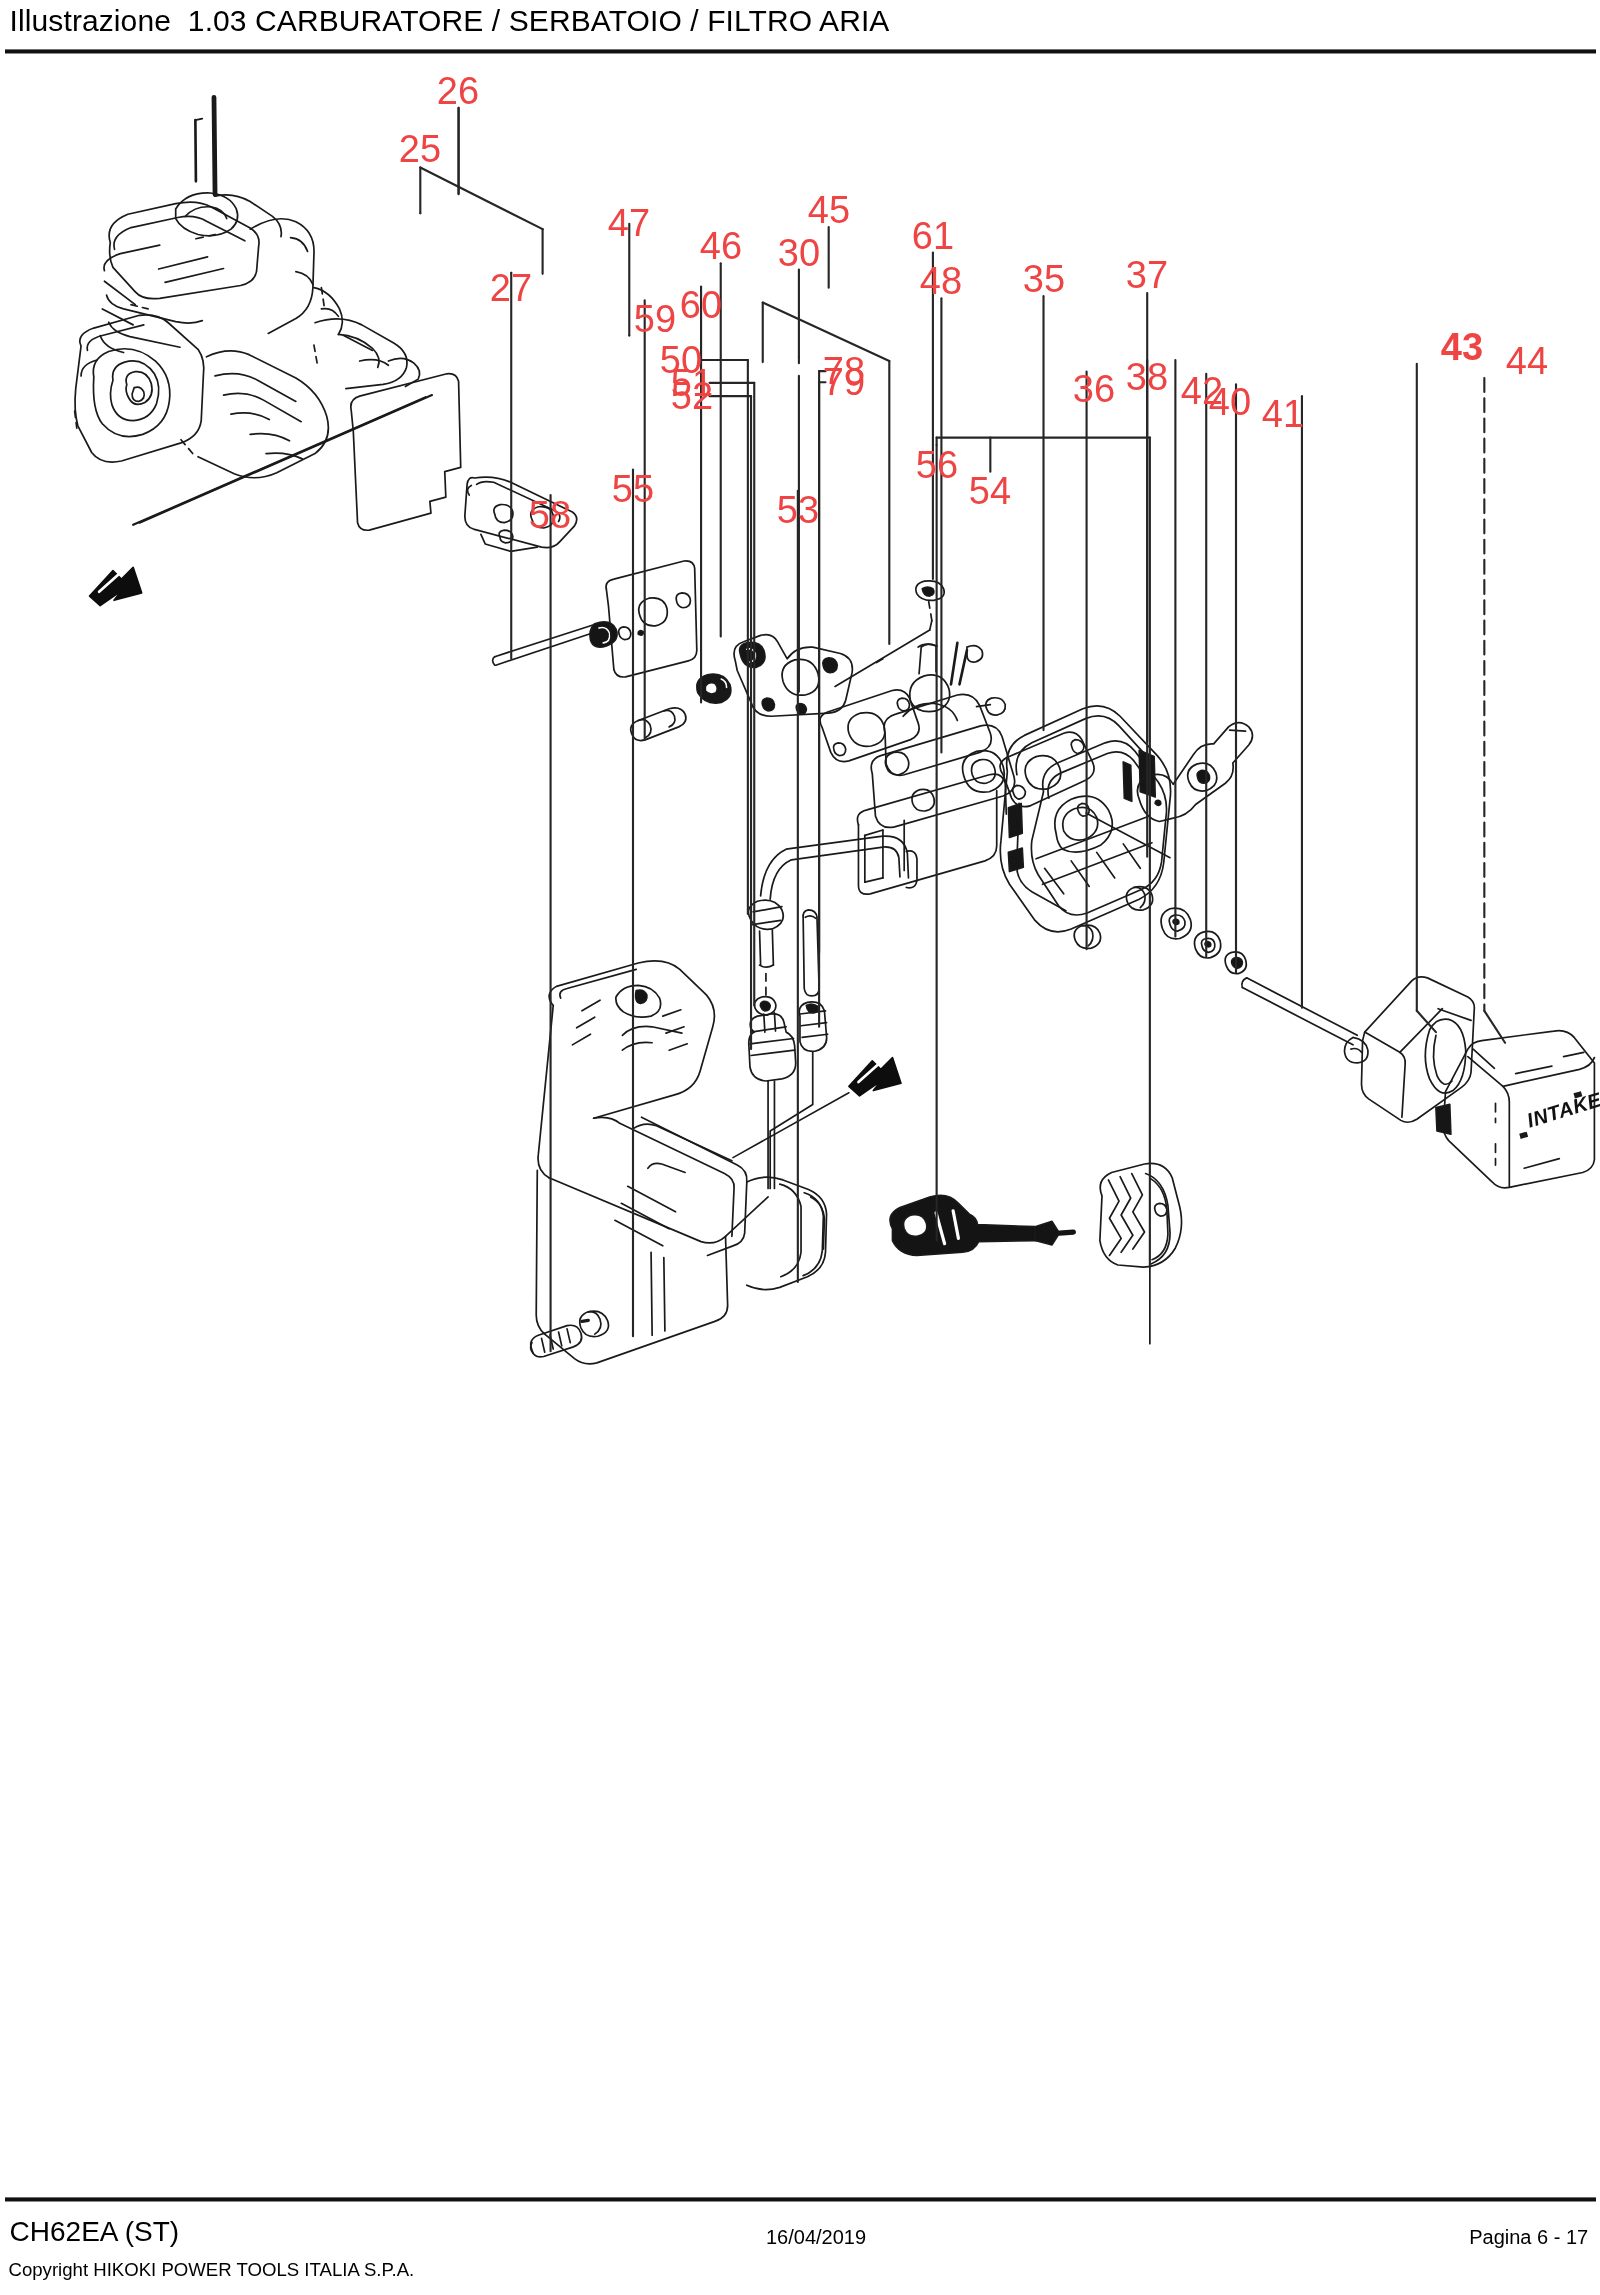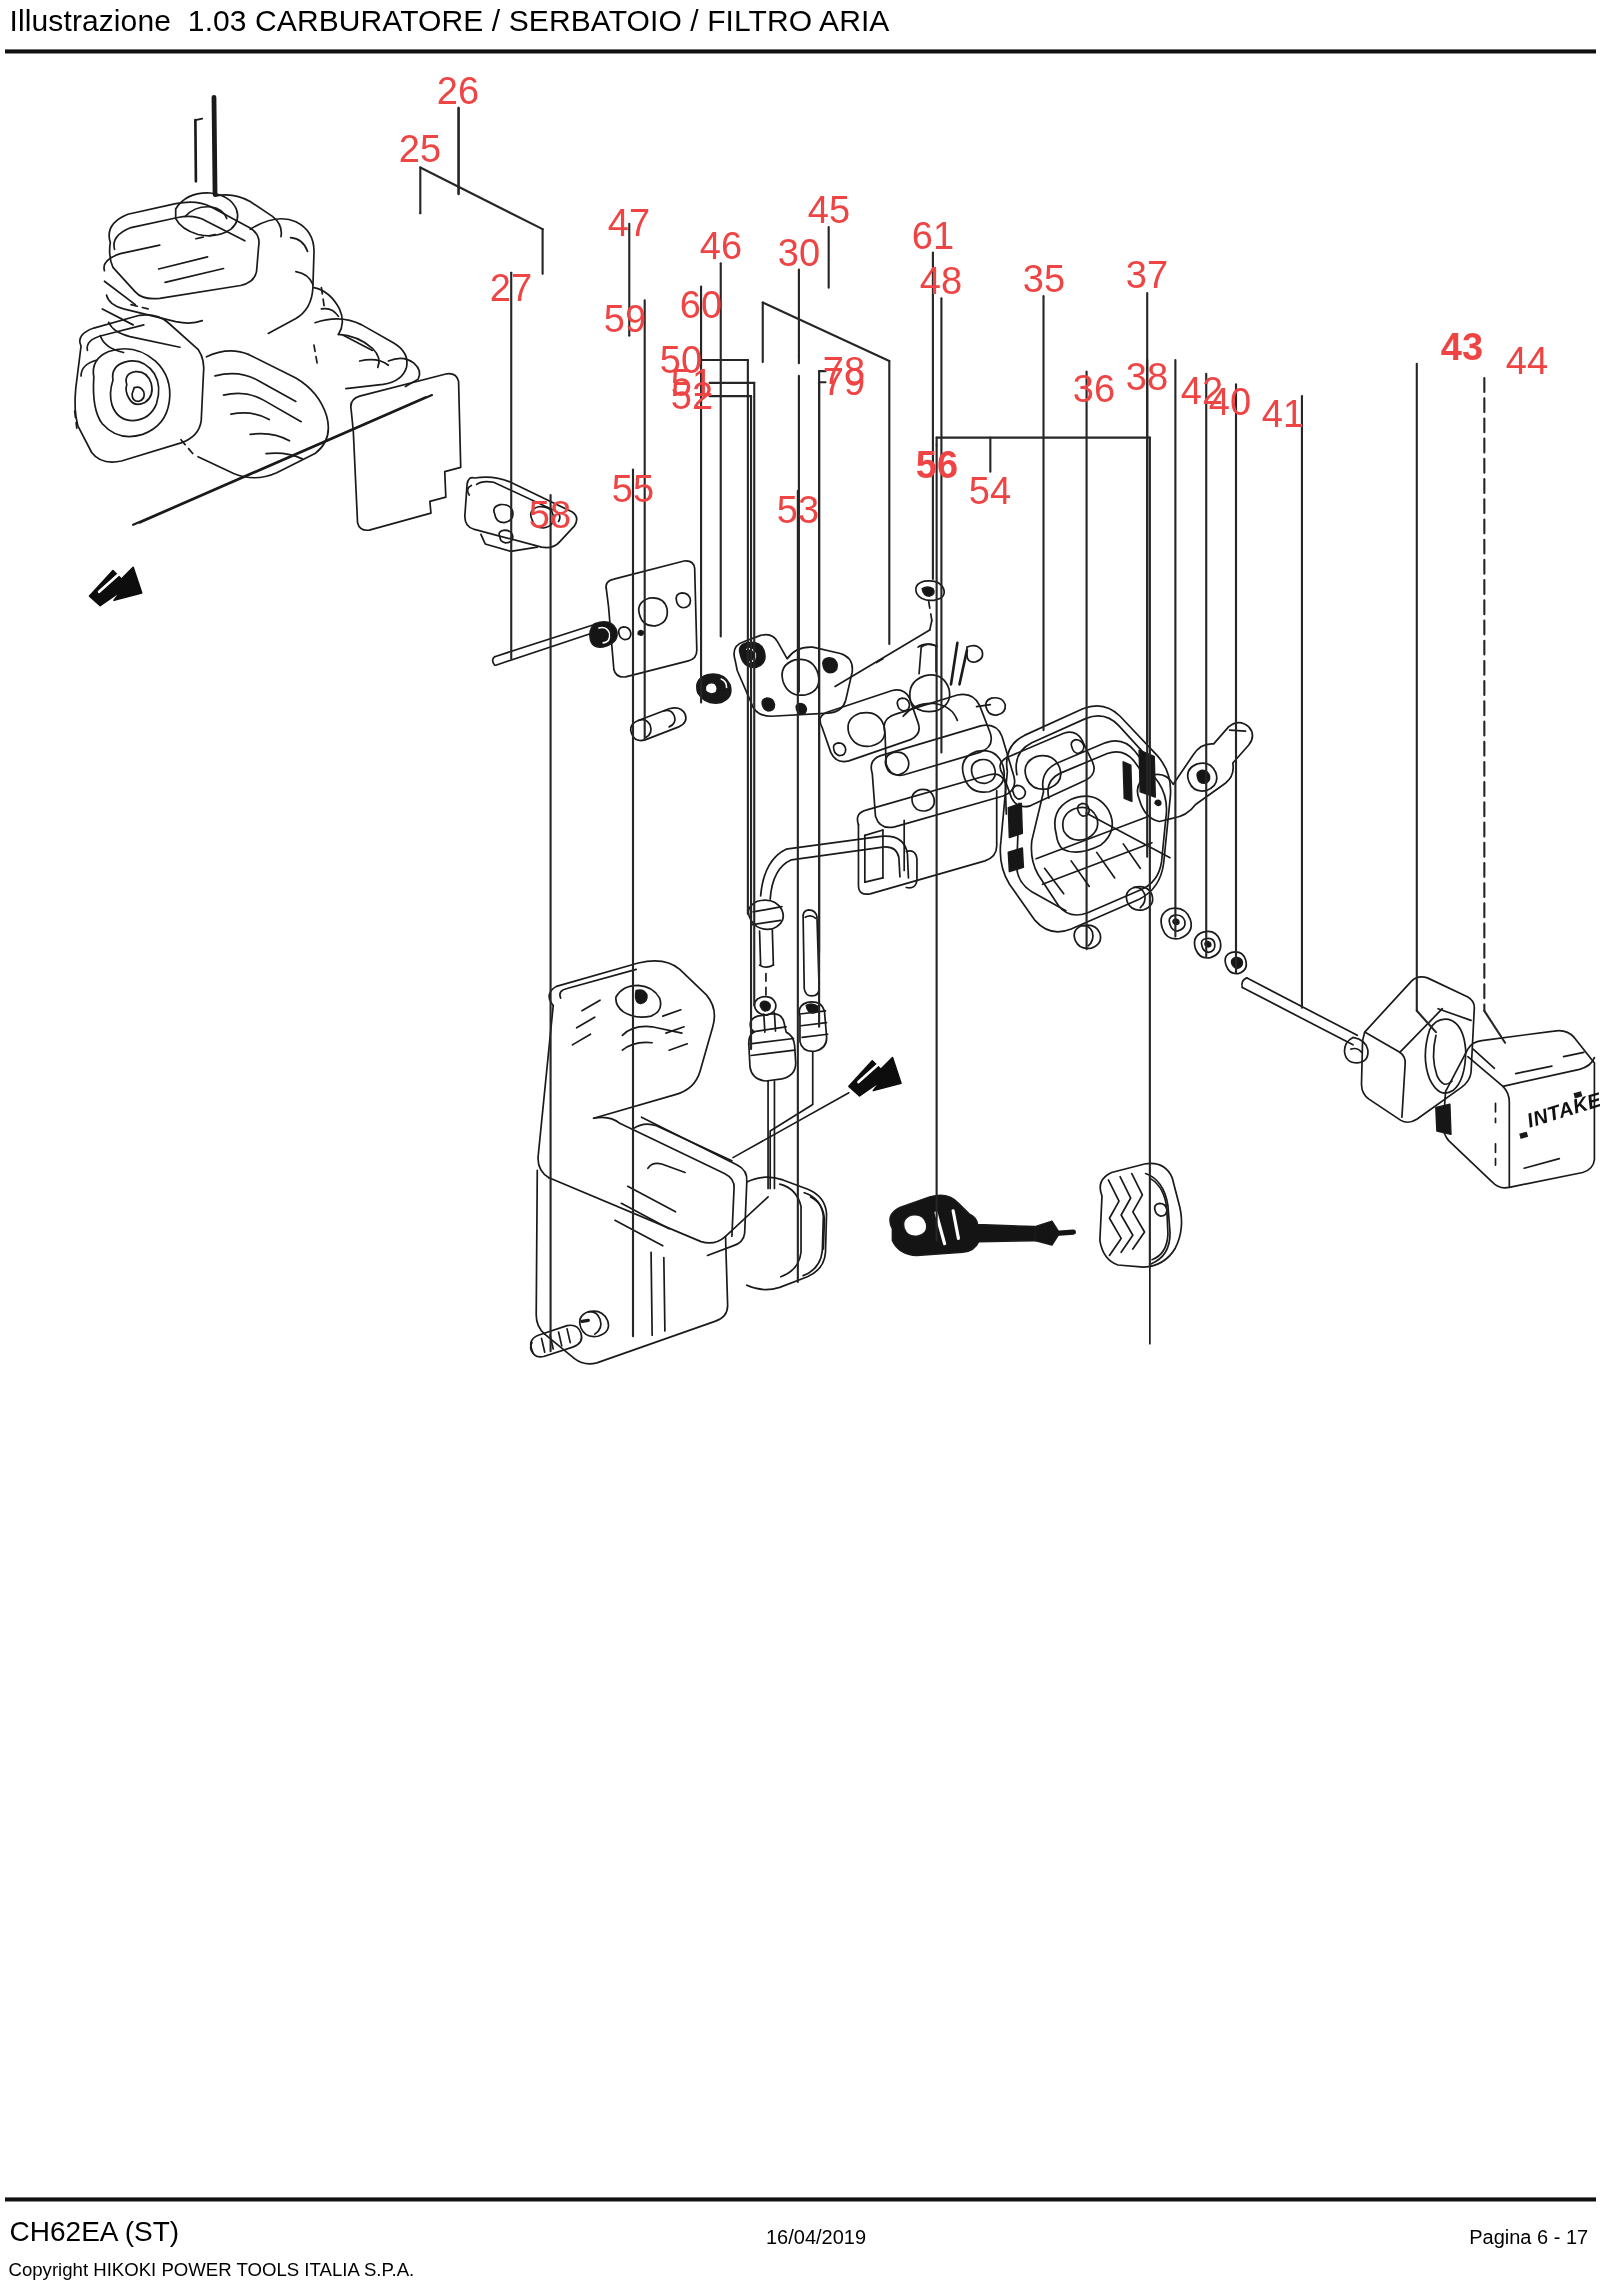--- a/index.html
+++ b/index.html
@@ -749,35 +749,35 @@
       <div class="callout" style="left: 420px; top: 90px;">25</div>
       <div class="callout" style="left: 629px; top: 164px;">47</div>
       <div class="callout" style="left: 829px; top: 151px;">45</div>
       <div class="callout" style="left: 933px; top: 177px;">61</div>
       <div class="callout" style="left: 721px; top: 187px;">46</div>
       <div class="callout" style="left: 799px; top: 194px;">30</div>
       <div class="callout" style="left: 511px; top: 229px;">27</div>
       <div class="callout" style="left: 941px; top: 222px;">48</div>
       <div class="callout" style="left: 1044px; top: 220px;">35</div>
       <div class="callout" style="left: 1147px; top: 216px;">37</div>
-      <div class="callout" style="left: 615px; top: 260px; padding-left: 20px;">59</div>
+      <div class="callout" style="left: 645px; top: 260px; padding-left: 20px;">59</div>
       <div class="callout" style="left: 701px; top: 246px;">60</div>
       <div class="callout" style="left: 1462px; top: 288px; font-weight: bold;">43</div>
       <div class="callout" style="left: 1484px; top: 302px; margin-left: 43px;">44</div>
       <div class="callout" style="left: 681px; top: 301px;">50</div>
       <div class="callout" style="left: 844px; top: 312px;">78</div>
       <div class="callout" style="left: 1147px; top: 318px;">38</div>
       <div class="callout" style="left: 1094px; top: 330px;">36</div>
       <div class="callout" style="left: 1192px; top: 332px; padding-left: 20px;">42</div>
       <div class="callout" style="left: 692px; top: 324px;">51</div>
       <div class="callout" style="left: 844px; top: 323px;">79</div>
       <div class="callout" style="left: 1230px; top: 343px;">40</div>
       <div class="callout" style="left: 692px; top: 337px;">52</div>
       <div class="callout" style="left: 1283px; top: 355px;">41</div>
-      <div class="callout" style="left: 937px; top: 406px; font-weight: bold;">56</div>
+      <div class="callout" style="left: 937px; top: 406px;">56</div>
       <div class="callout" style="left: 990px; top: 432px;">54</div>
       <div class="callout" style="left: 550px; top: 456px;">58</div>
       <div class="callout" style="left: 633px; top: 430px;">55</div>
       <div class="callout" style="left: 798px; top: 451px;">53</div>
     </div>
 
   <div id="footer-rule"></div>
   <div id="footer-model">CH62EA (ST)</div>
   <div id="footer-date">16/04/2019</div>
   <div id="footer-page">Pagina 6 - 17</div>

